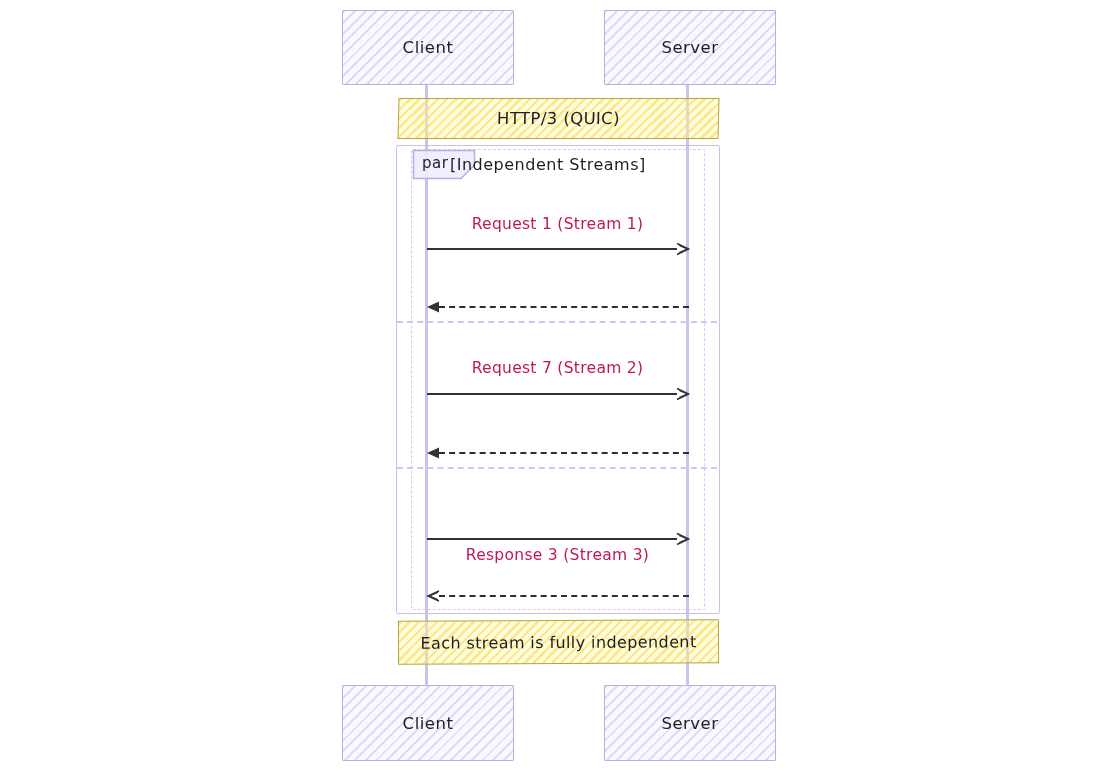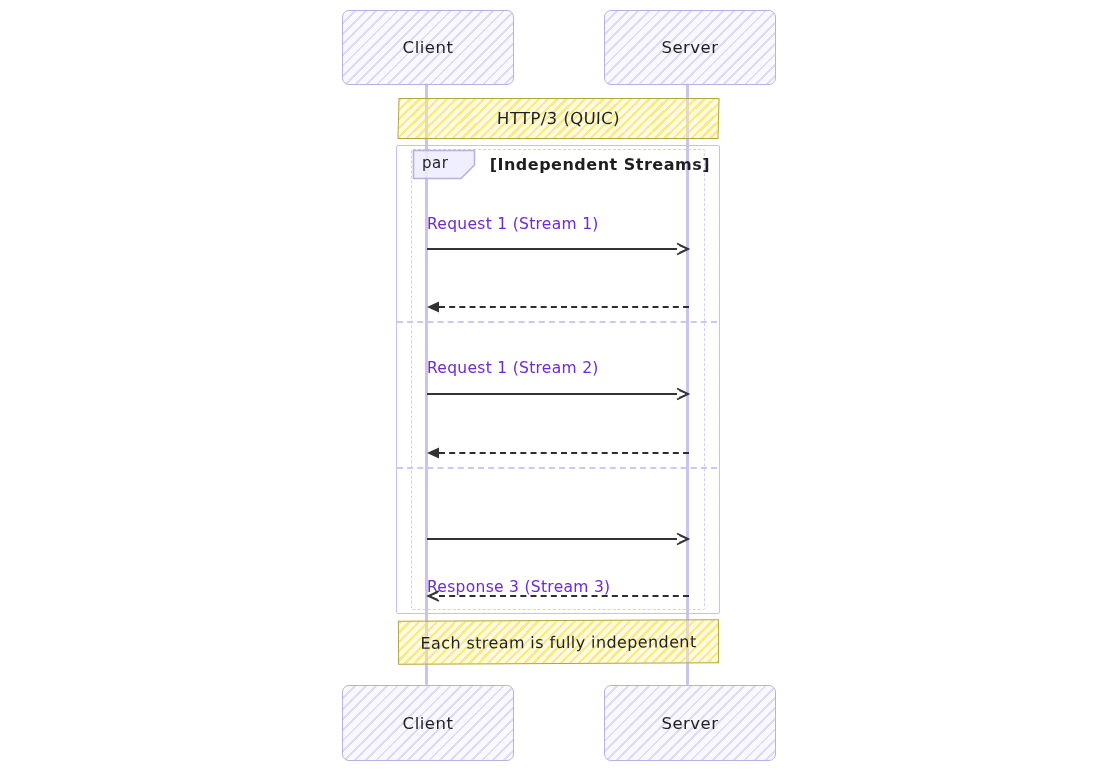--- a/index.html
+++ b/index.html
@@ -3,21 +3,21 @@
 <meta charset="utf-8">
 <style>
   html,body{margin:0;padding:0;background:#ffffff;}
   #canvas{
     position:relative;width:1116px;height:771px;background:#ffffff;
     font-family:"DejaVu Sans","Liberation Sans",sans-serif;color:#1f1f1f;
     overflow:hidden;
   }
   .actor{
     position:absolute;width:170px;height:73px;
-    border:1.7px solid #b9b0e2;border-radius:7px;
+    border:1.7px solid #b9b0e2;border-radius:1px;
     background-color:rgba(244,242,254,0.55);
     background-image:repeating-linear-gradient(135deg,
       rgba(203,195,238,0.55) 0px, rgba(203,195,238,0.55) 2px,
       rgba(255,255,255,0) 2px, rgba(255,255,255,0) 7.5px);
     display:flex;align-items:center;justify-content:center;
     font-size:16.5px;letter-spacing:0.5px;
   }
   .lifeline{
     position:absolute;width:3px;background:#cbc3ee;border-radius:2px;
   }
@@ -37,26 +37,26 @@
   }
   .frame-inner{
     position:absolute;left:411px;top:149px;width:292px;height:459px;
     border:1.5px dashed #d3ccf3;border-radius:2px;
   }
   .par-tab{position:absolute;left:412px;top:149px;width:64px;height:31px;}
   .par-tab .tab-label{
     position:absolute;left:10px;top:5px;font-size:15px;letter-spacing:0.5px;
   }
   .par-title{
-    position:absolute;left:450px;top:155px;width:260px;text-align:right;
-    font-size:16px;font-weight:700;letter-spacing:0.5px;
+    position:absolute;left:450px;top:155px;width:260px;text-align:left;
+    font-size:16px;font-weight:400;letter-spacing:0.5px;
   }
   .msg-label{
-    position:absolute;left:427px;width:261px;height:20px;
-    font-size:15.5px;letter-spacing:0.3px;color:#6d28d9;
+    position:absolute;left:427px;width:261px;height:20px;text-align:center;
+    font-size:15.5px;letter-spacing:0.3px;color:#be185d;
   }
   .arrow{position:absolute;left:427px;width:262px;height:14px;}
   .arrow .line-solid{
     position:absolute;left:0;right:12px;top:6px;border-top:2.5px solid #333333;
   }
   .arrow .line-dashed{
     position:absolute;left:12px;right:0;top:6px;border-top:2px dashed #2e2e2e;
   }
   .arrow svg{position:absolute;top:0;}
   .arrow .head-right{right:-2px;}
@@ -104,21 +104,21 @@
     </svg>
   </div>
   <div class="arrow" style="top:300px;">
     <div class="line-dashed"></div>
     <svg class="head-left" width="16" height="14">
       <path d="M14 1.5 L2 7 L14 12.5 Z" fill="#333"></path>
     </svg>
   </div>
   <div class="divider" style="top:321px;"></div>
 
-  <div class="msg-label" style="top:359px;">Request 1 (Stream 2)</div>
+  <div class="msg-label" style="top:359px;">Request 7 (Stream 2)</div>
   <div class="arrow" style="top:387px;">
     <div class="line-solid"></div>
     <svg class="head-right" width="16" height="14">
       <path d="M2 1.5 L13.5 7 L2 12.5" fill="none" stroke="#333" stroke-width="1.6"></path>
       <path d="M4 3.5 L12 7 L4 10.5" fill="none" stroke="#333" stroke-width="1"></path>
     </svg>
   </div>
   <div class="arrow" style="top:446px;">
     <div class="line-dashed"></div>
     <svg class="head-left" width="16" height="14">
@@ -127,21 +127,21 @@
   </div>
   <div class="divider" style="top:467px;"></div>
 
   <div class="arrow" style="top:532px;">
     <div class="line-solid" style="border-top-width:2px;"></div>
     <svg class="head-right" width="16" height="14">
       <path d="M2 1.5 L13.5 7 L2 12.5" fill="none" stroke="#333" stroke-width="1.6"></path>
       <path d="M4 3.5 L12 7 L4 10.5" fill="none" stroke="#333" stroke-width="1"></path>
     </svg>
   </div>
-  <div class="msg-label" style="top:578px;">Response 3 (Stream 3)</div>
+  <div class="msg-label" style="top:546px;">Response 3 (Stream 3)</div>
   <div class="arrow" style="top:589px;">
     <div class="line-dashed"></div>
     <svg class="head-left" width="16" height="14">
       <path d="M14 2 L3 7 L14 12" fill="none" stroke="#333" stroke-width="1.6"></path>
       <path d="M13 3.5 L5 7 L13 10.5" fill="none" stroke="#333" stroke-width="1"></path>
     </svg>
   </div>
 
   <div class="note" style="left:398px;top:620px;height:42px;transform:rotate(-0.3deg);font-size:16px;">
     <span>Each stream is fully independent</span>

